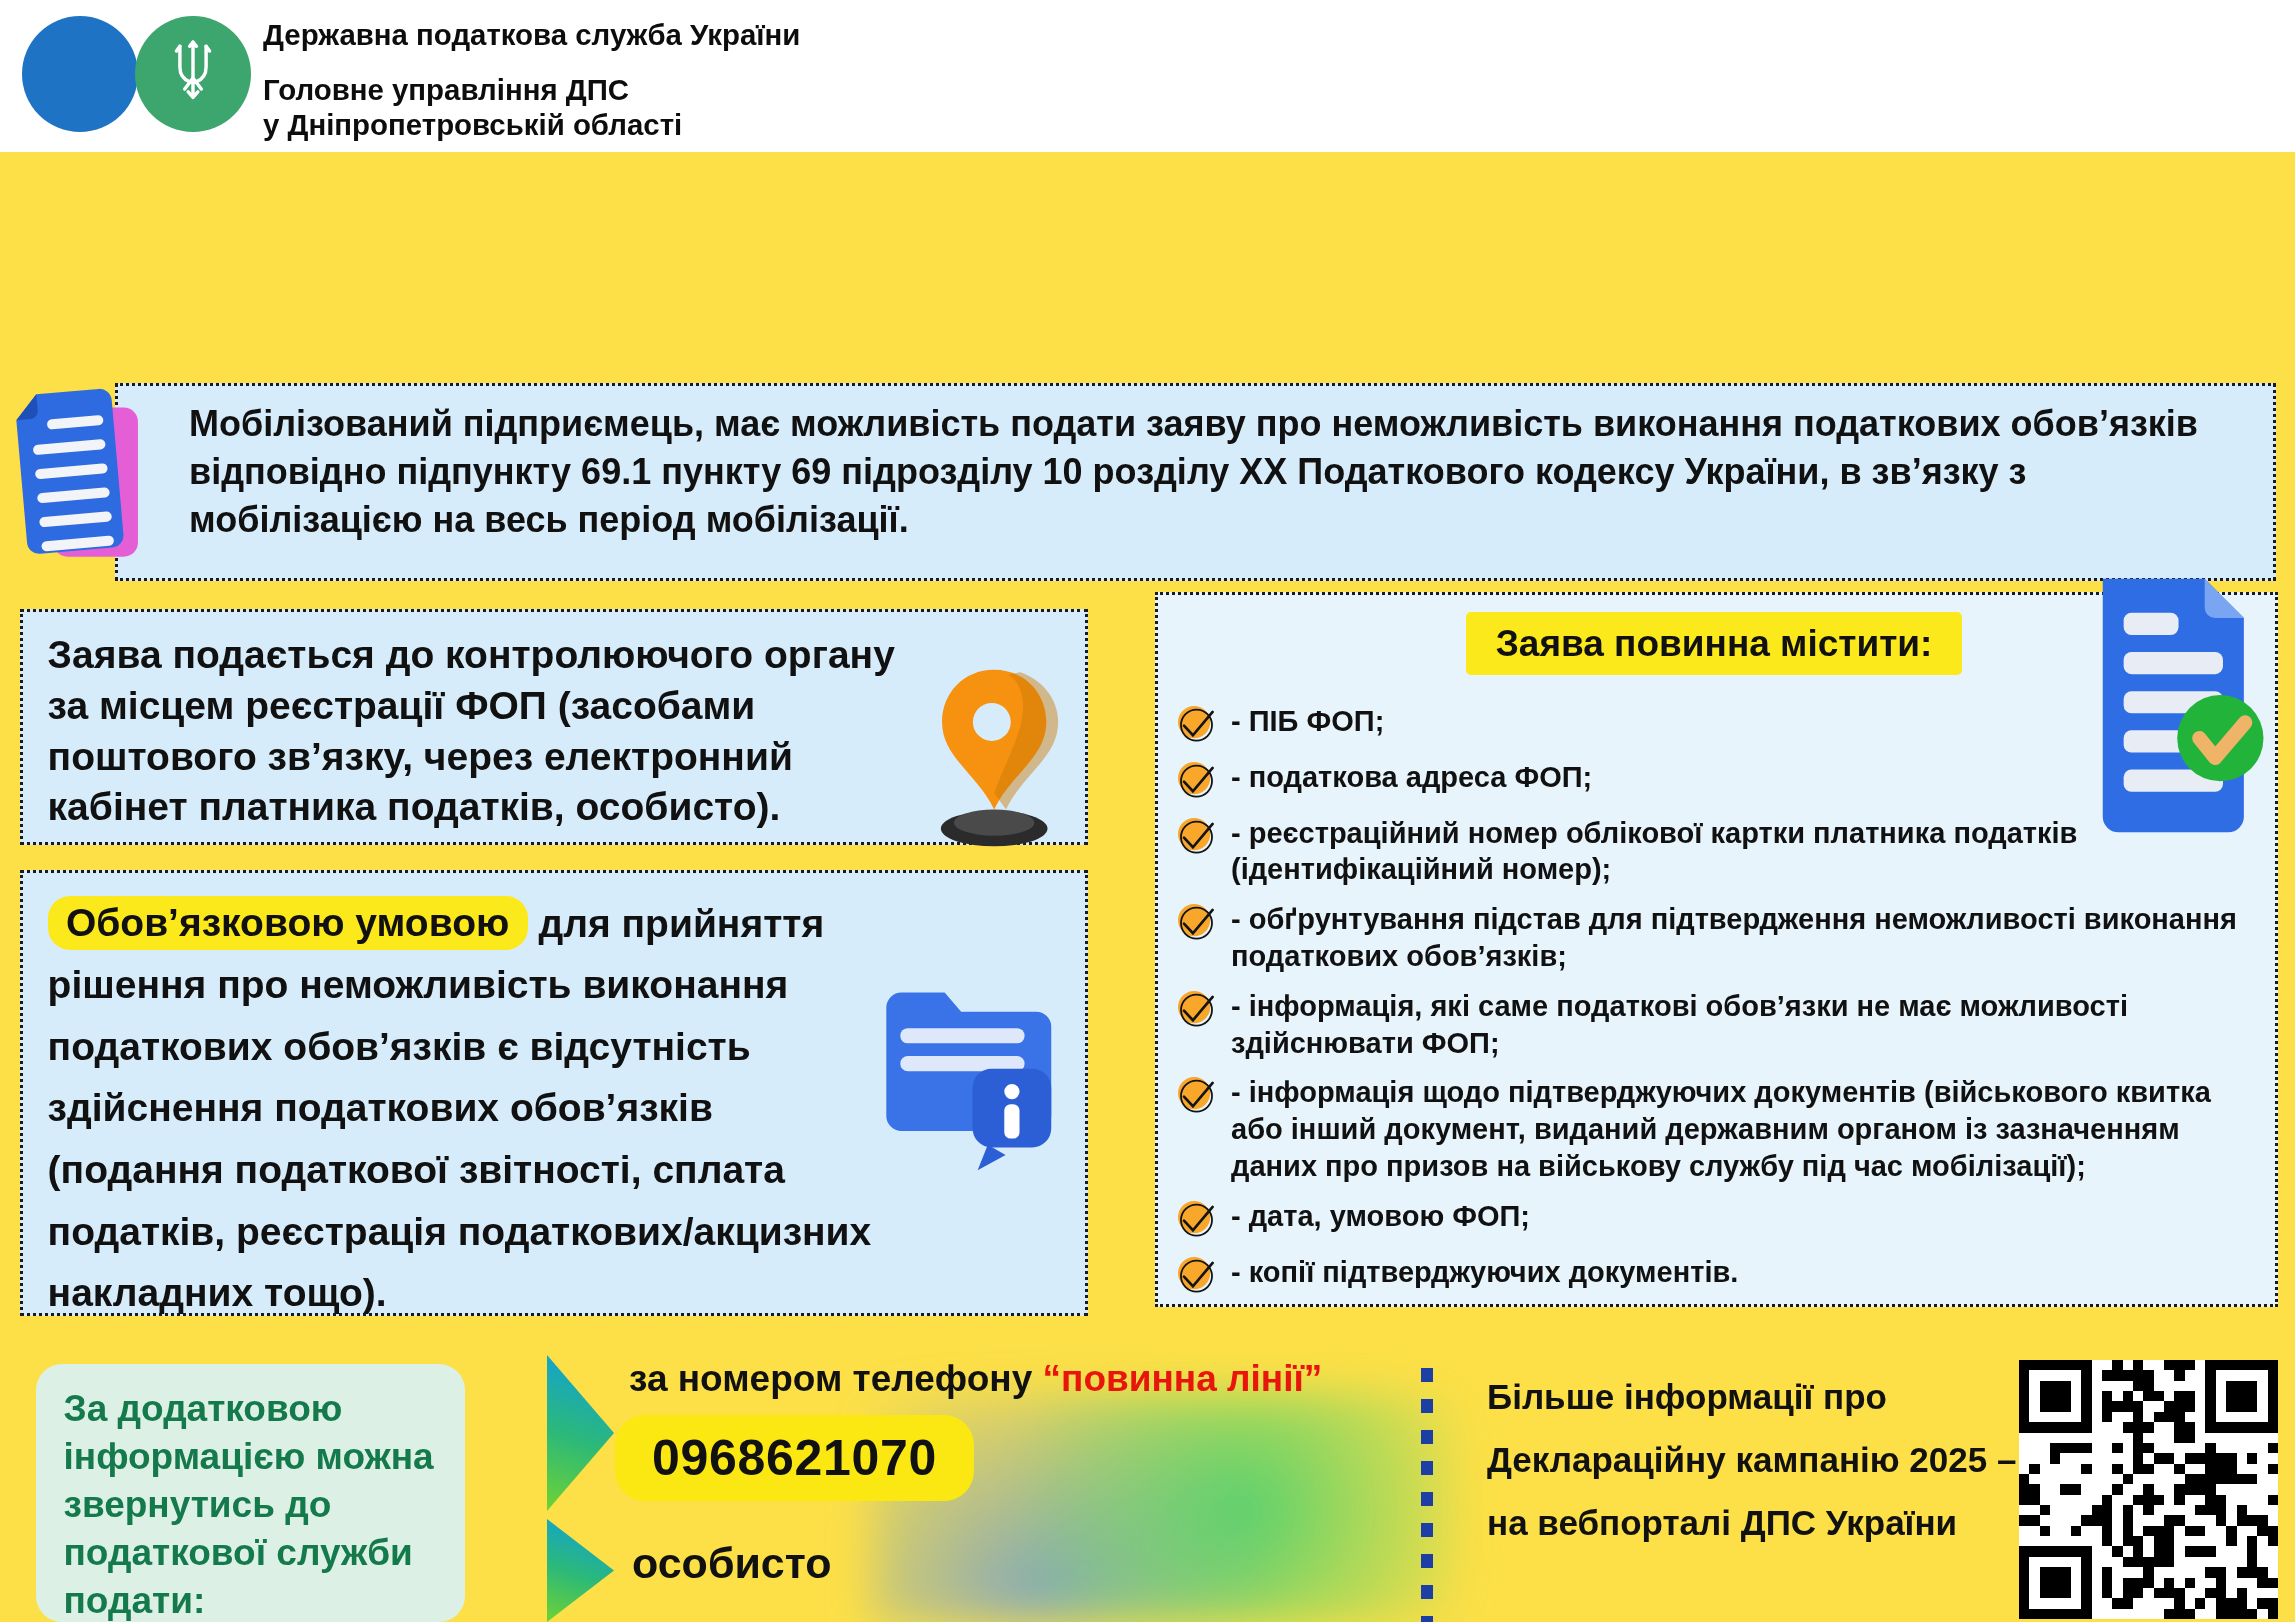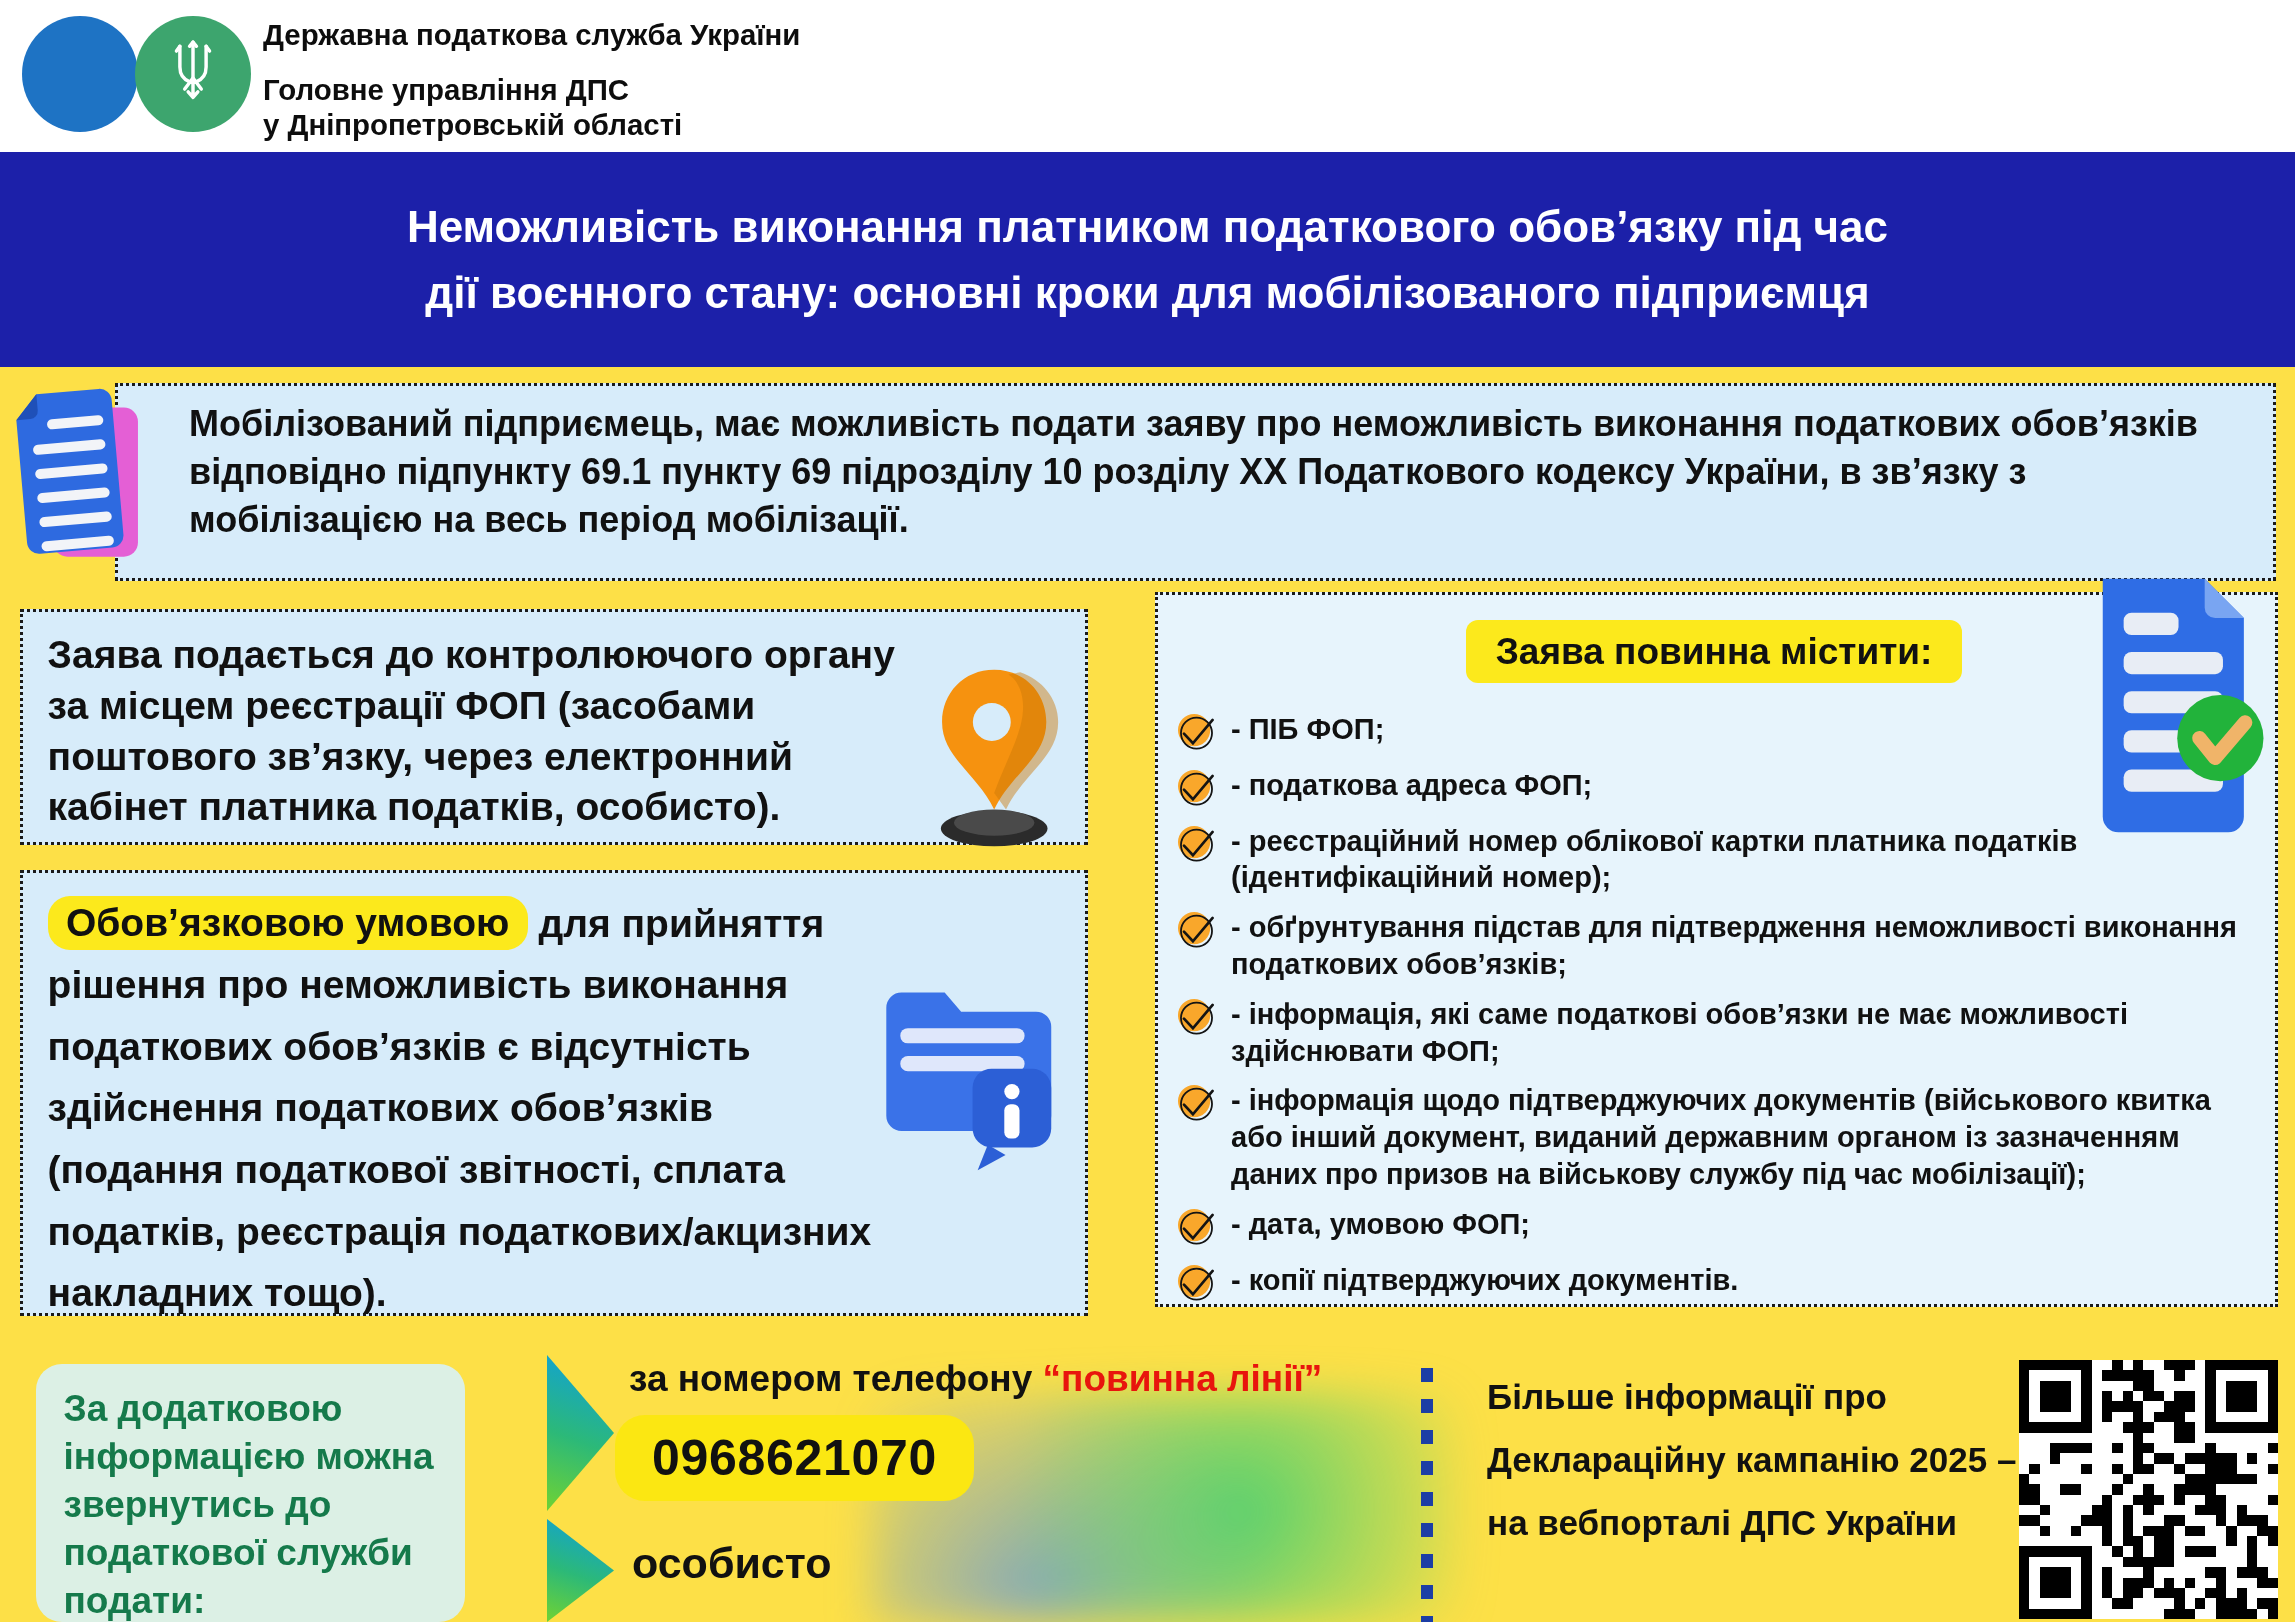--- a/index.html
+++ b/index.html
@@ -32,21 +32,21 @@
   .pin-icon{float:right;width:154px;height:193px;margin:31px 2.6px 0 5.2px}
 
   .condition-box{position:absolute;left:19.6px;top:870px;width:1068px;height:446px;background:#d7ecfa;
              border:3.3px dotted #1a1a1a;padding:19.6px 13px 11.8px 25px;font-size:39px;font-weight:bold;line-height:1.58}
   .folder-icon{float:right;width:203px;height:236px;margin:59px 2.6px 6.5px 7.9px}
   .hl{background:#fce91c;border-radius:22px;padding:5.2px 18.3px;box-decoration-break:clone;-webkit-box-decoration-break:clone}
 
   
   .must-panel{position:absolute;left:1155px;top:592px;width:1123px;height:715px;background:#e7f4fc;
               border:3.3px dotted #1a1a1a;padding:17px 22px 10.5px 17px}
-  .must-header{margin:8px auto;width:fit-content;background:#fce91c;border-radius:12px;padding:10.5px 30px;
+  .must-header{margin:0 auto;width:fit-content;background:#fce91c;border-radius:5px;padding:10.5px 30px;
                font-size:37px;font-weight:bold}
   .must-list{margin-top:27.5px;display:flex;flex-direction:column;gap:13px;list-style:none}
   .must-item{display:flex;gap:13px;font-size:29px;font-weight:bold;line-height:1.27;align-items:flex-start}
   .bullet-slot{flex:0 0 43px;width:43px;height:43px;margin-top:0}
   .bullet-slot svg{width:100%;height:100%}
   .doc-check-icon{position:absolute;right:5.2px;top:-30px;width:196px;height:281px;z-index:3}
 
   
   .blob{position:absolute;left:870px;top:1394px;width:589px;height:229px;filter:blur(22px);
         background:
@@ -91,24 +91,20 @@
         </span>
       </div>
     </div>
     <div class="org">
       <div class="org-l1">Державна податкова служба України</div>
       <div>Головне управління ДПС</div>
       <div>у Дніпропетровській області</div>
     </div>
   </div>
 
-  <div class="title-bar">
-    <div>Неможливість виконання платником податкового обов’язку під час</div>
-    <div>дії воєнного стану: основні кроки для мобілізованого підприємця</div>
-  </div>
 
   <span class="intro-icon">
     <svg viewBox="0 0 130 200" width="131" height="208">
       <rect x="40" y="36" width="84" height="148" rx="14" fill="#e45fd5"></rect>
       <g transform="rotate(-5 60 100)">
         <path d="M30 20 h62 a12 12 0 0 1 12 12 v134 a12 12 0 0 1 -12 12 h-72 a12 12 0 0 1 -12 -12 V44 z" fill="#2e6ae0"></path>
         <path d="M30 20 v16 a8 8 0 0 1 -8 8 h-14 z" fill="#1f50b8"></path>
         <rect x="38" y="46" width="56" height="10" rx="5" fill="#f2f4f8"></rect>
         <rect x="22" y="70" width="72" height="10" rx="5" fill="#f2f4f8"></rect>
         <rect x="22" y="94" width="72" height="10" rx="5" fill="#f2f4f8"></rect>

